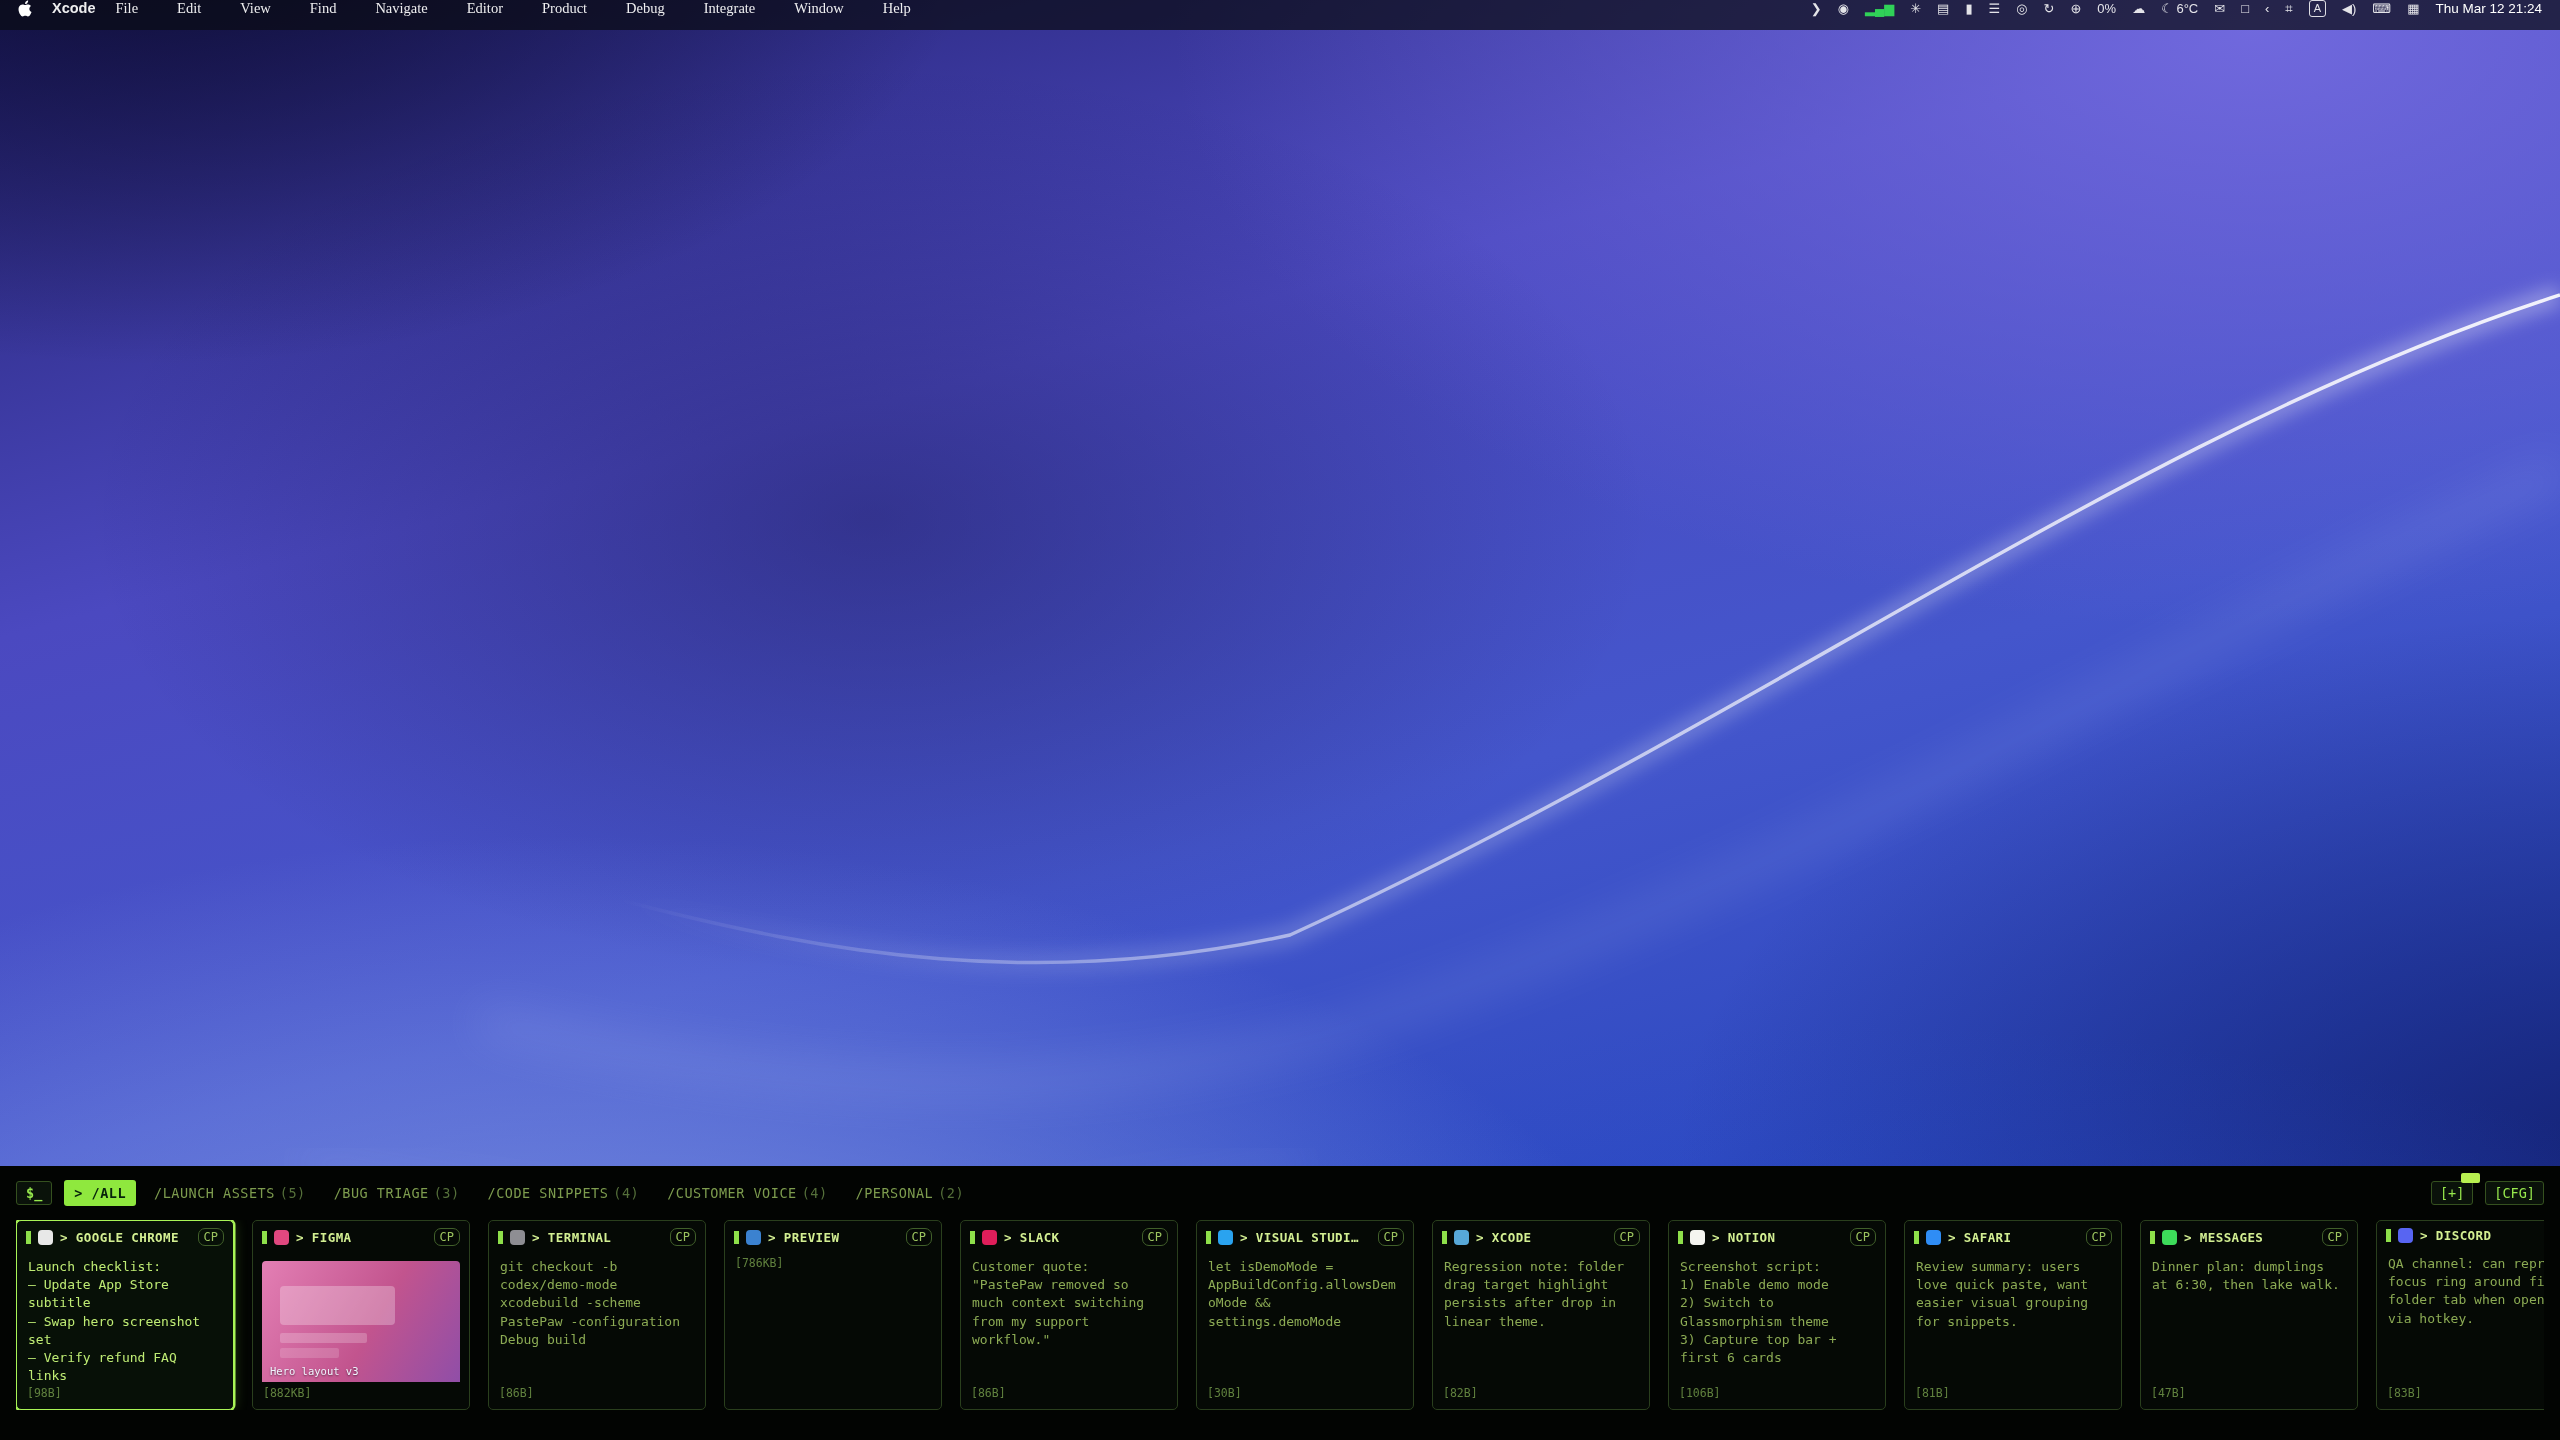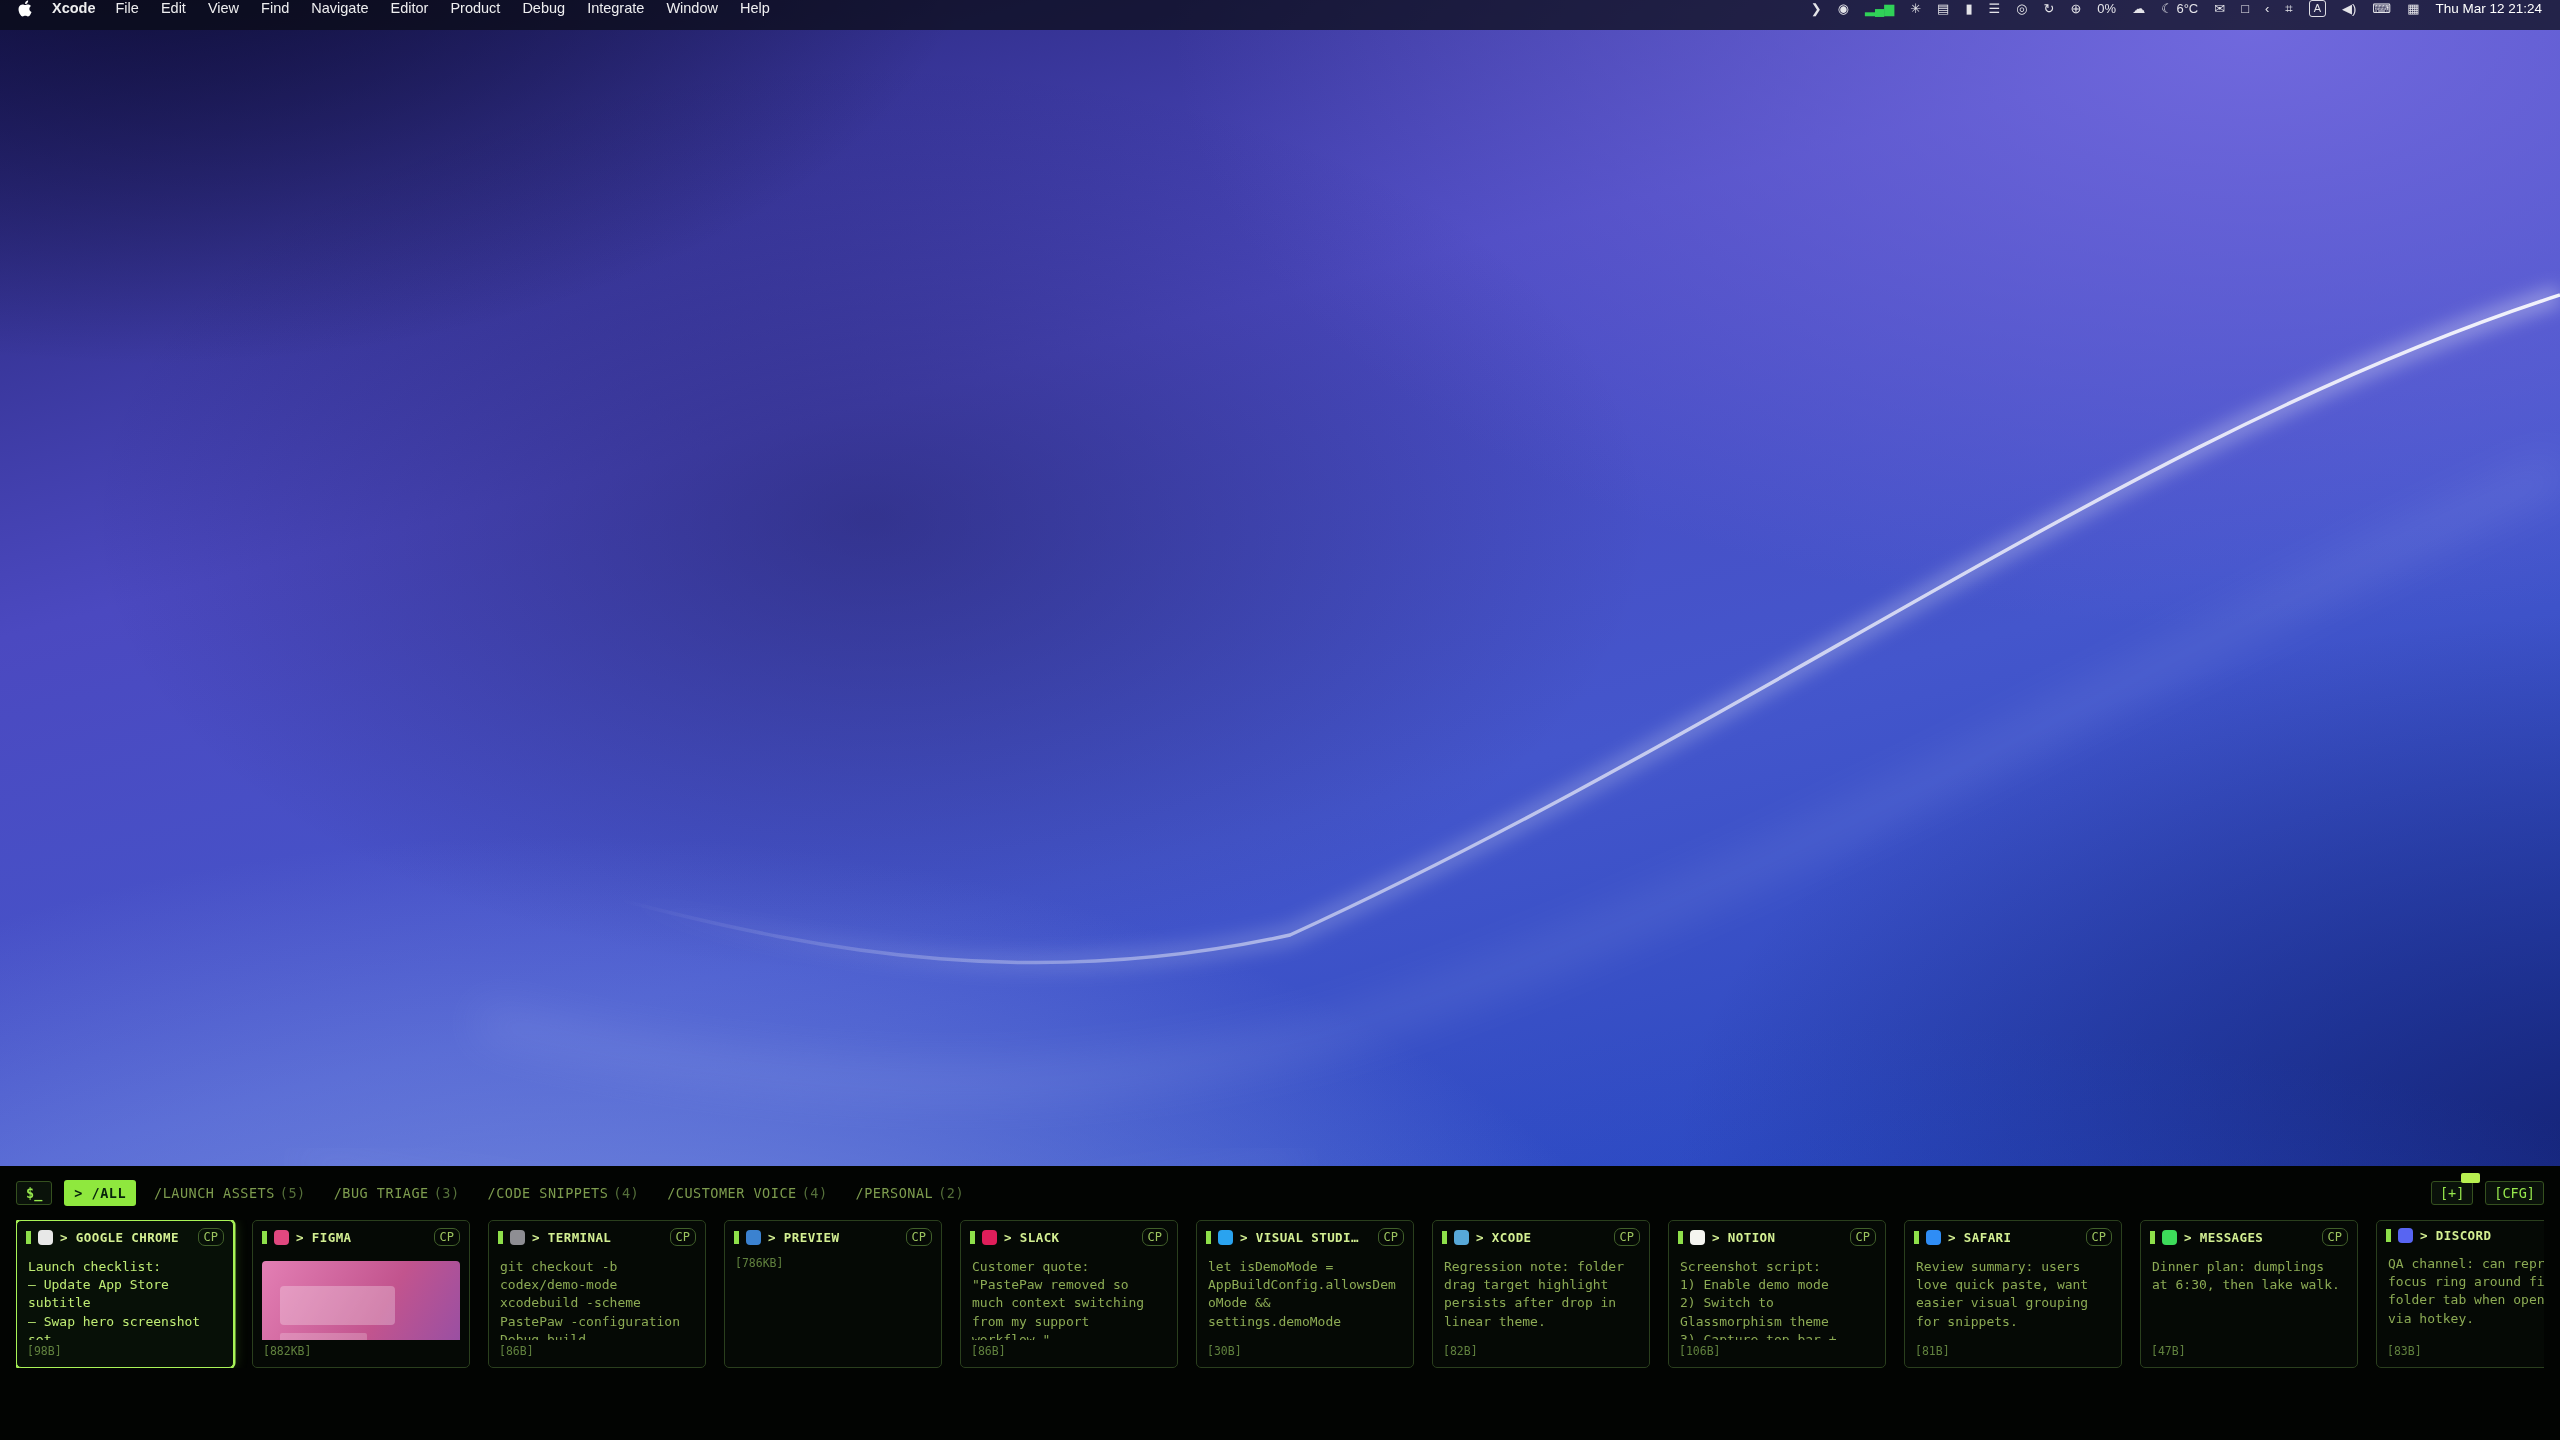--- a/index.html
+++ b/index.html
@@ -25,21 +25,21 @@
   
   .menubar{
     position:absolute;top:0;left:0;right:0;height:30px;z-index:20;
     background:rgba(10,11,20,0.72);
     display:flex;align-items:flex-start;padding:0 18px;gap:20px;
     color:rgba(255,255,255,0.93);
     font-family:"Liberation Sans",sans-serif;font-size:14.5px;
   }
   .apple-icon svg{width:14px;height:17px;fill:#fff;display:block;}
   .app-name{font-weight:700;}
-  .menus{display:flex;gap:22px;}
+  .menus{display:flex;gap:39px;font-family:Liberation Serif, serif;}
   .menu-item{cursor:default;white-space:nowrap;}
   .status{margin-left:auto;display:flex;gap:16px;align-items:center;font-size:13px;color:rgba(255,255,255,0.88);}
   .status-item{white-space:nowrap;letter-spacing:0;}
   .status-item.green{color:#30d158;}
   .status-item.boxed{border:1.5px solid rgba(255,255,255,0.85);border-radius:3px;padding:0 4px;font-size:11px;line-height:15px;}
   .status-item.clock{font-size:13.5px;color:#fff;}
 
   
   .panel{
     position:absolute;left:0;right:0;bottom:0;height:274px;z-index:30;
@@ -59,21 +59,21 @@
   .tab.active{background:#8fe83e;color:#07230b;font-weight:bold;}
   .filter-controls{margin-left:auto;display:flex;gap:12px;align-items:center;}
   .ctrl{
     border:1px solid #35511f;background:#0a120a;color:#97e84d;
     font-family:inherit;font-size:13.5px;padding:3px 8px;border-radius:3px;cursor:pointer;
   }
   .add-wrap{position:relative;}
   .new-badge{position:absolute;top:-8px;right:-7px;width:19px;height:10px;background:#b8f050;border-radius:2px;}
 
   
-  .cards{display:flex;gap:18px;margin-top:12px;height:148px;overflow:hidden;}
+  .cards{display:flex;gap:18px;margin-top:12px;height:190px;overflow:hidden;}
   .card{
     flex:0 0 218px;border:1px solid #2a3f1d;background:#050905;border-radius:5px;
     display:flex;flex-direction:column;box-sizing:border-box;min-width:0;
   }
   .card.selected{border-color:#a9f557;box-shadow:0 0 0 1.5px #a9f557,0 0 14px rgba(150,240,80,.25);background:#071007;}
   .card-header{display:flex;align-items:center;gap:7px;padding:7px 9px 6px;}
   .cursor-bar{width:5px;height:13px;background:#8ee04a;flex:0 0 auto;}
   .app-icon{width:15px;height:15px;border-radius:4px;flex:0 0 auto;}
   .card-title{
     font-size:12.5px;font-weight:700;color:#d3ef92;letter-spacing:.4px;

